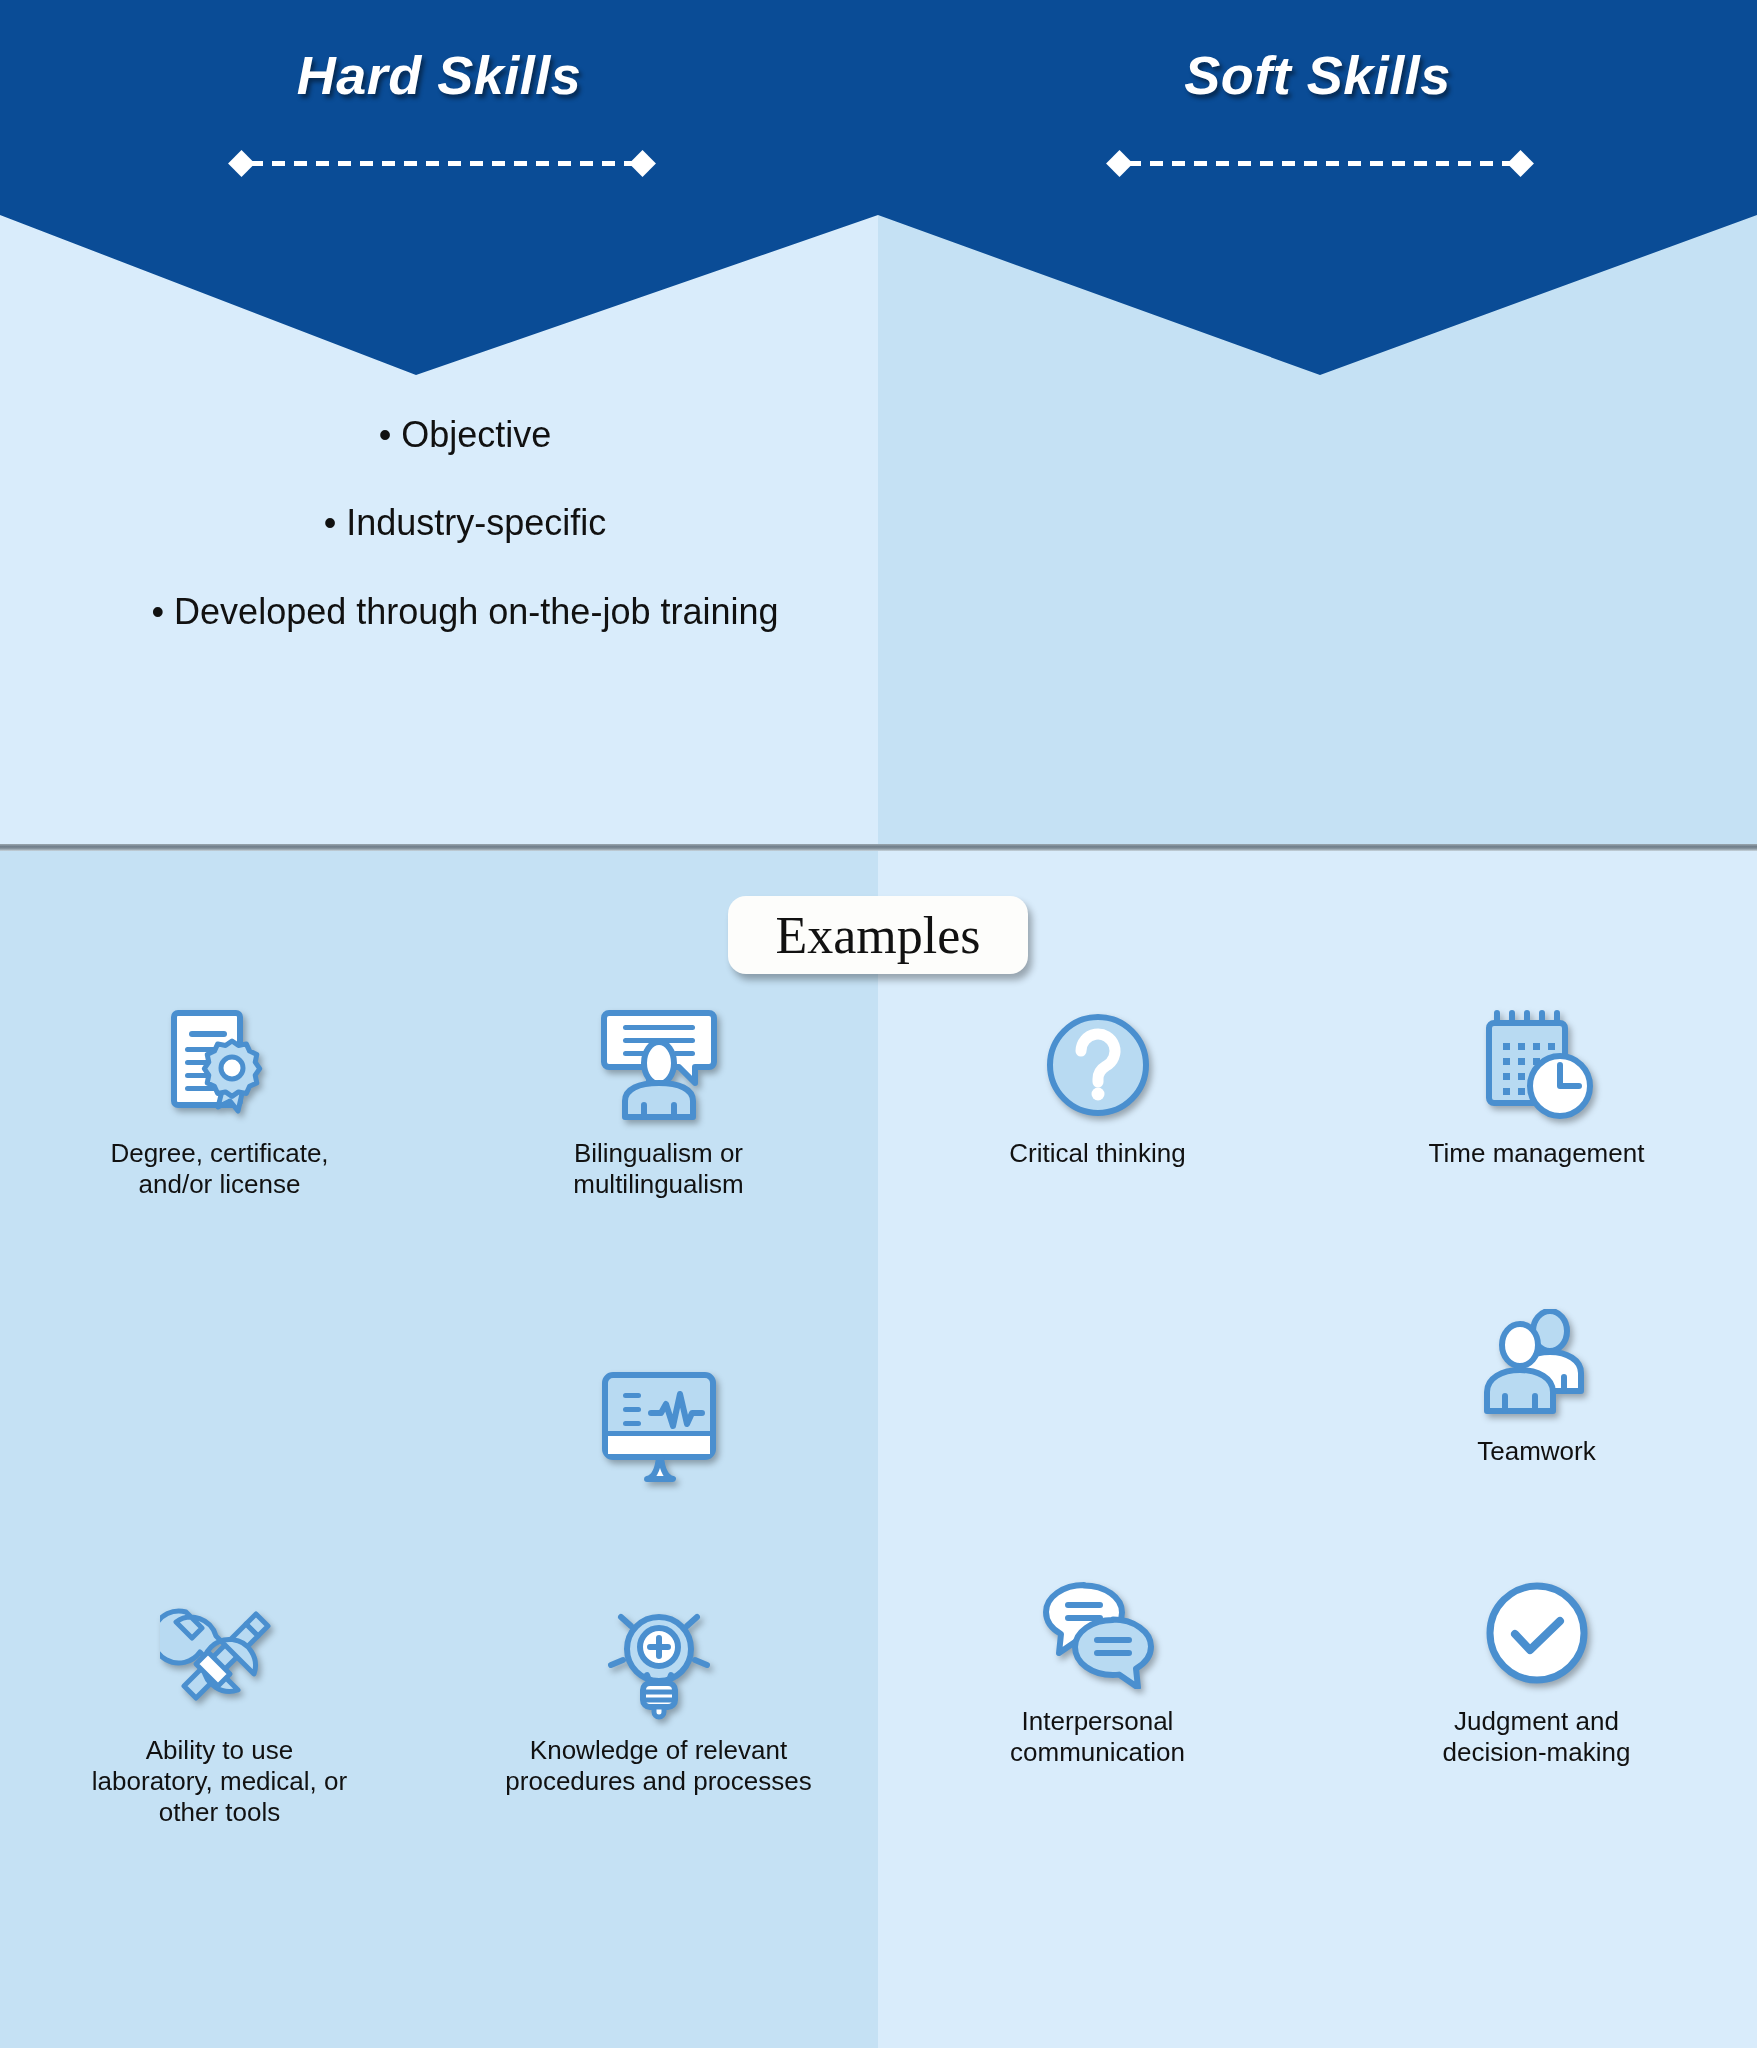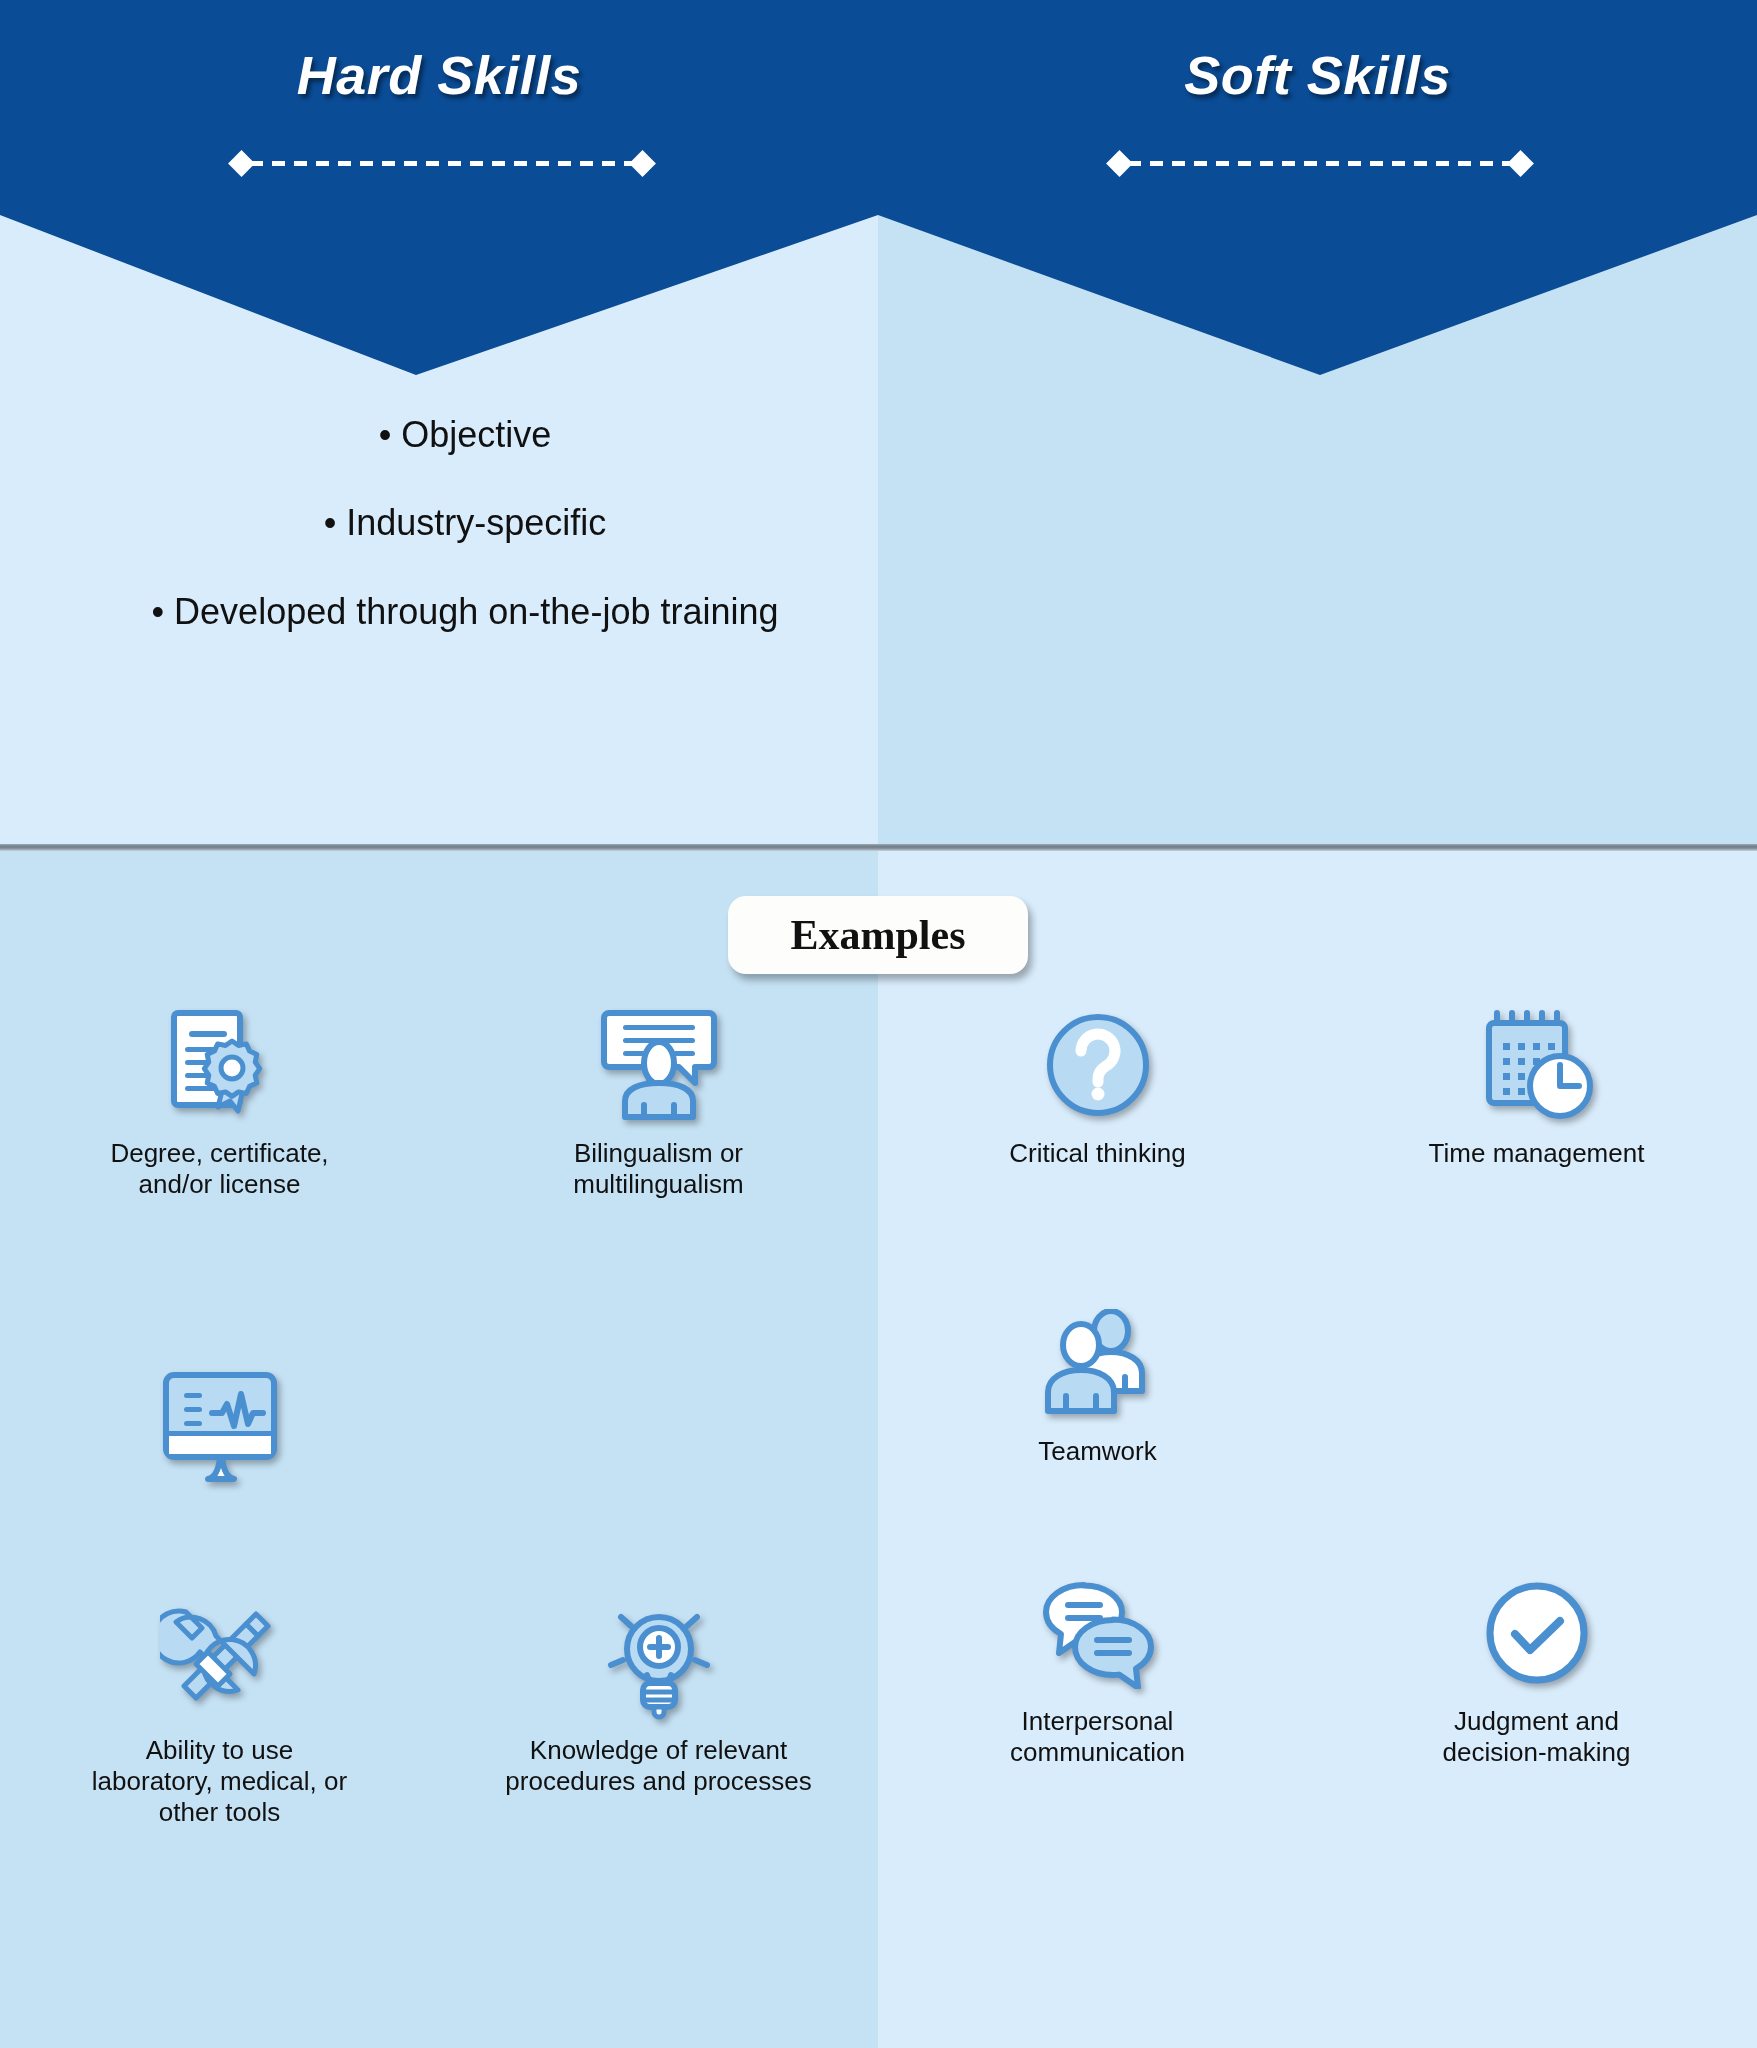--- a/index.html
+++ b/index.html
@@ -162,39 +162,39 @@
     width:300px; height:78px;
     background:#fdfdfb;
     border-radius:18px;
     display:flex;
     align-items:center;
     justify-content:center;
     box-shadow: 4px 6px 7px rgba(0,0,0,0.30);
   }
   .examples-pill span {
     font-family:"Liberation Serif", serif;
-    font-size:42px;
-    font-weight:bold;
+    font-size:52px;
+    font-weight:normal;
     color:#111111;
   }
 
   
   .ex-col {
     position:absolute;
     top:155px;
     width:878px;
   }
   .ex-col.left  { left:0; }
   .ex-col.right { left:878px; }
 
   .ex-row {
     display:flex;
     width:100%;
   }
-  .ex-row.single { justify-content:flex-start; }
+  .ex-row.single { justify-content:flex-end; }
 
   .ex-cell {
     width:50%;
     display:flex;
     flex-direction:column;
     align-items:center;
     padding:0 14px;
   }
   .ex-cell.center-one { width:50%; }
 

